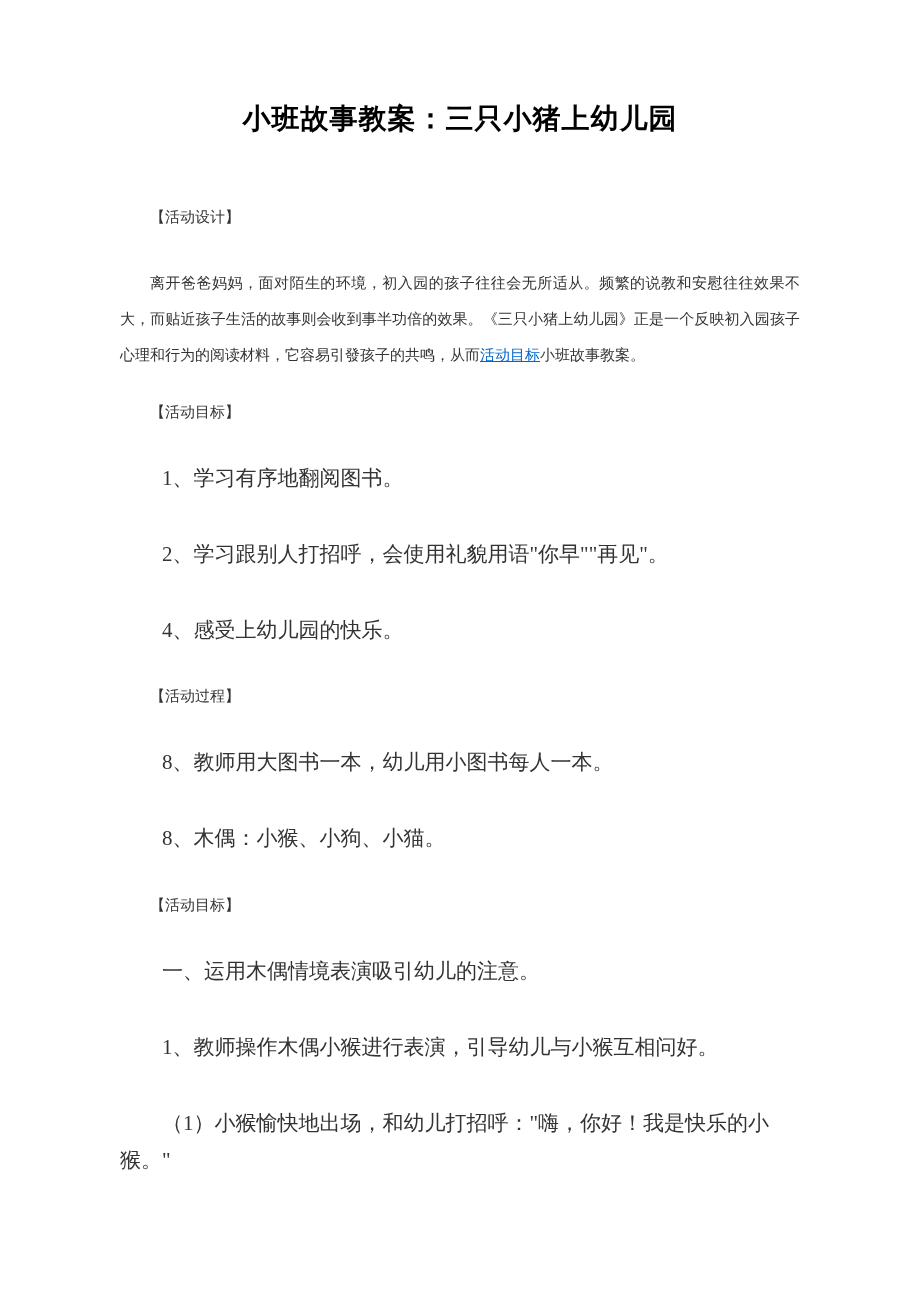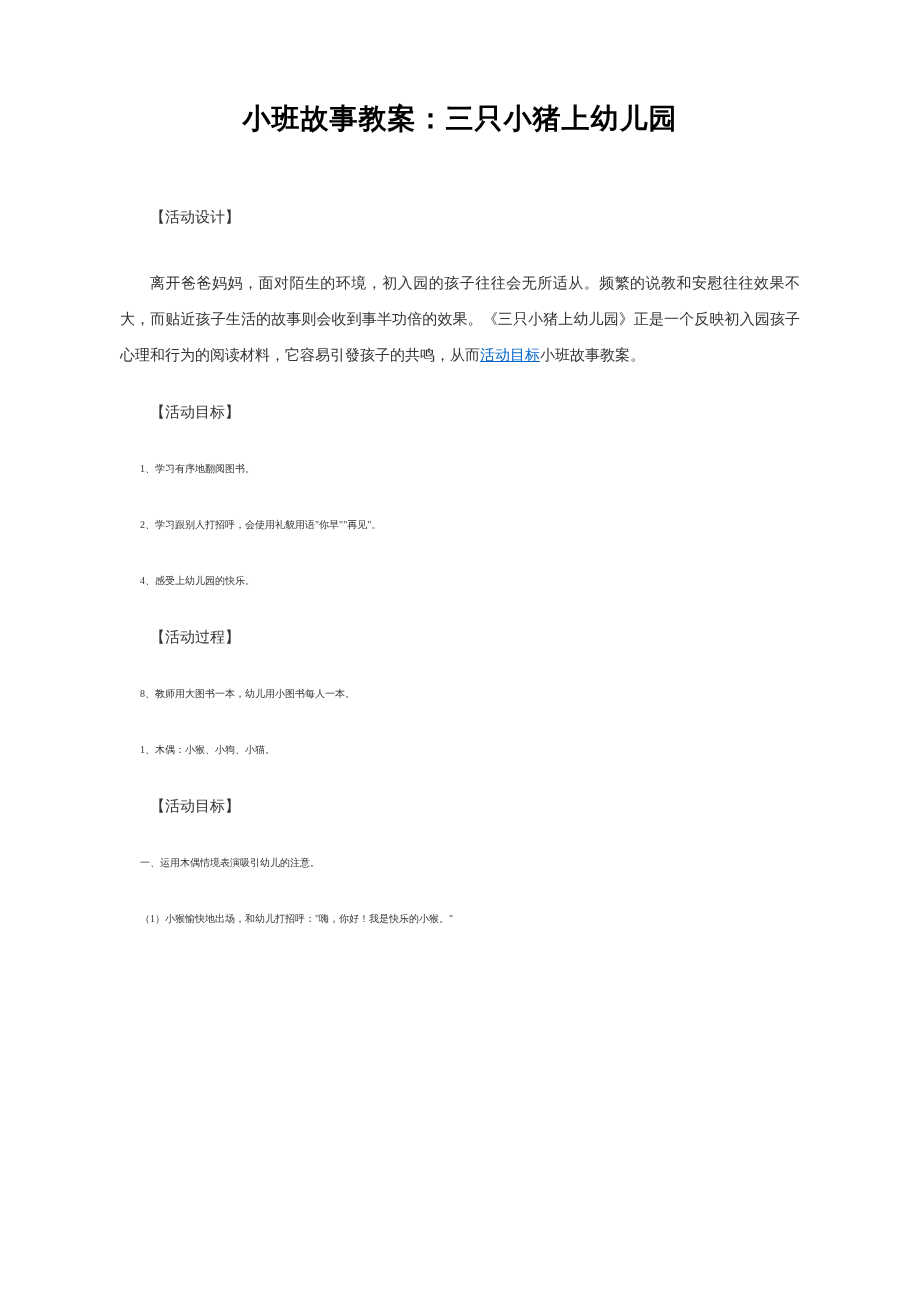--- a/index.html
+++ b/index.html
@@ -34,21 +34,21 @@
     }
     .paragraph {
       font-size: 15px;
       color: #333333;
       line-height: 2.4;
       text-indent: 2em;
       margin-bottom: 30px;
       text-align: justify;
     }
     .list-item {
-      font-size: 10px;
+      font-size: 21px;
       color: #333333;
       margin-bottom: 38px;
       text-indent: 2em;
       line-height: 1.8;
     }
     .link {
       color: #0066cc;
       text-decoration: underline;
     }
   </style>
@@ -66,19 +66,20 @@
 
   <div class="section-header">【活动目标】</div>
 
   <div class="list-item">1、学习有序地翻阅图书。</div>
   <div class="list-item">2、学习跟别人打招呼，会使用礼貌用语"你早""再见"。</div>
   <div class="list-item">4、感受上幼儿园的快乐。</div>
 
   <div class="section-header">【活动过程】</div>
 
   <div class="list-item">8、教师用大图书一本，幼儿用小图书每人一本。</div>
-  <div class="list-item">1、木偶：小猴、小狗、小猫。</div>
+  <div class="list-item">8、木偶：小猴、小狗、小猫。</div>
 
   <div class="section-header">【活动目标】</div>
 
   <div class="list-item">一、运用木偶情境表演吸引幼儿的注意。</div>
+  <div class="list-item">1、教师操作木偶小猴进行表演，引导幼儿与小猴互相问好。</div>
   <div class="list-item">（1）小猴愉快地出场，和幼儿打招呼："嗨，你好！我是快乐的小猴。"</div>
 </div>
 
 </body></html>

